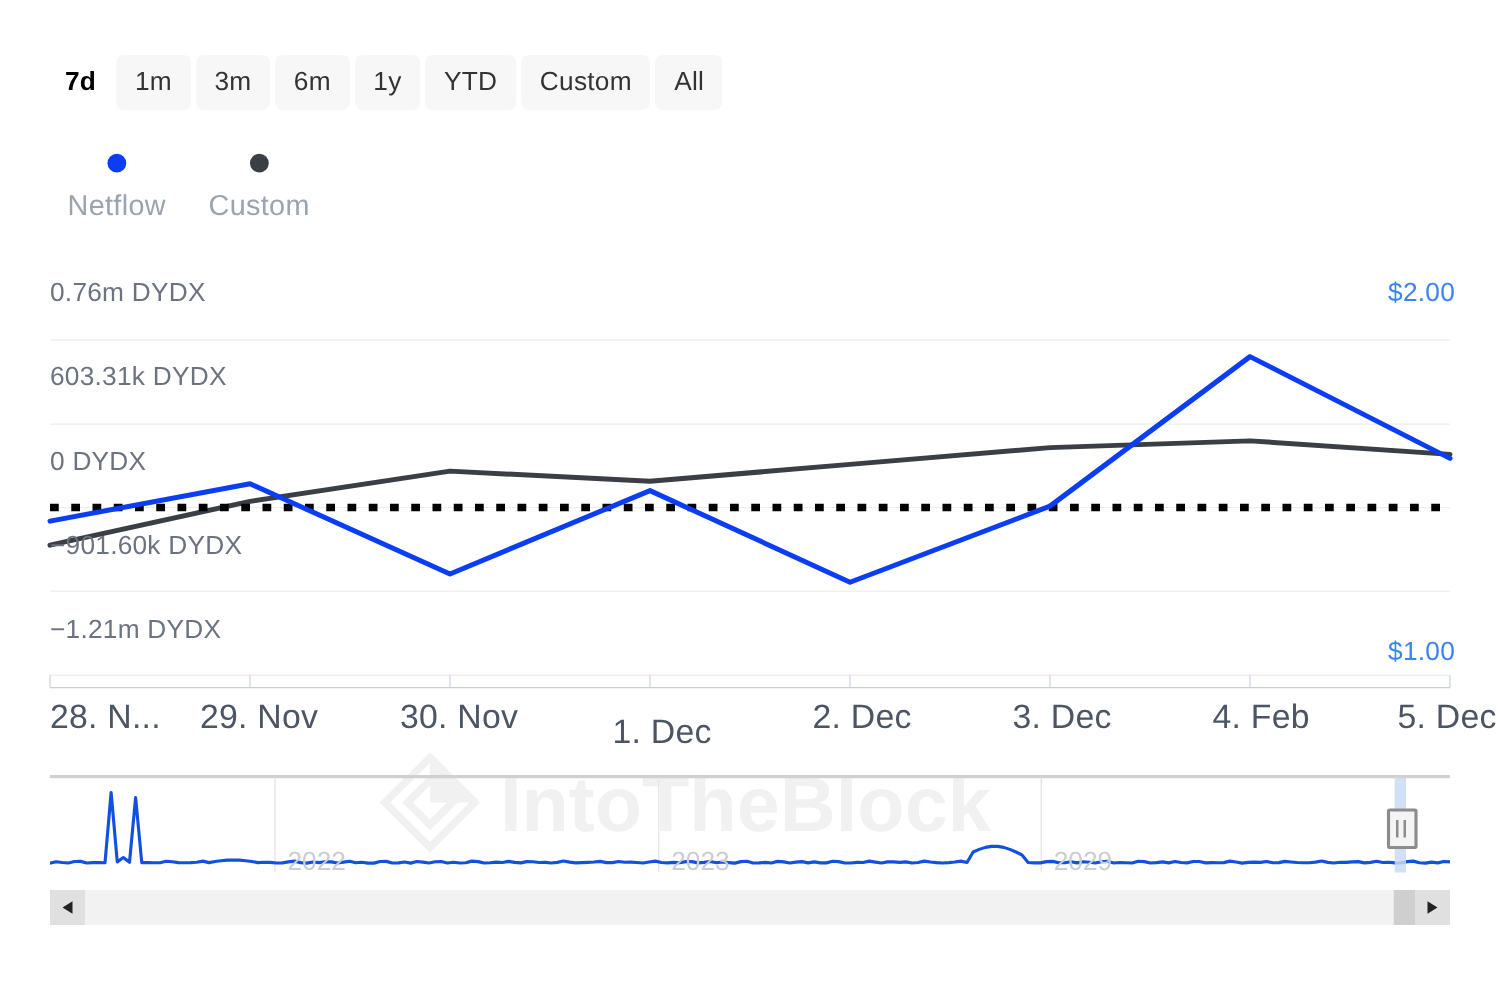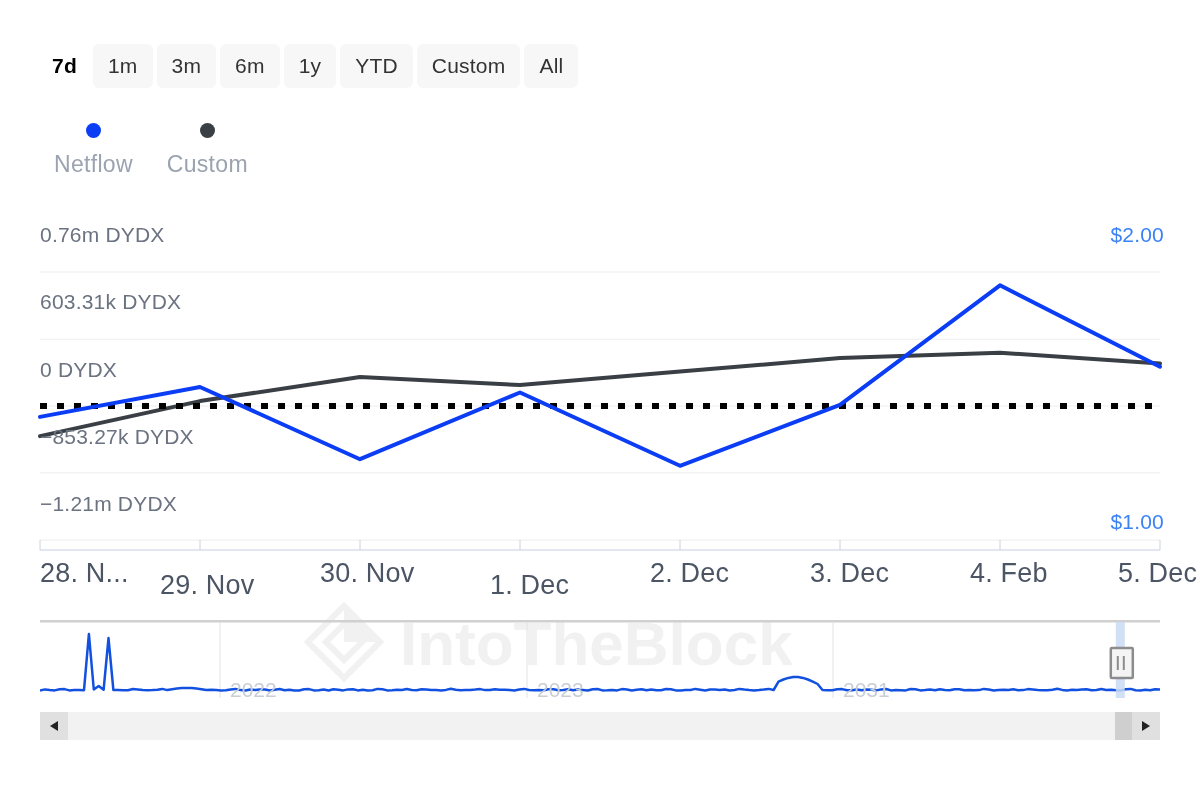--- a/index.html
+++ b/index.html
@@ -238,28 +238,28 @@
       <path id="price-path" fill="none" stroke-width="4" stroke-linejoin="round" stroke-linecap="round" d="M40.0 196.1 L200.0 161.1 L360.0 136.9 L520.0 145.0 L680.0 131.5 L840.0 118.1 L1000.0 112.7 L1160.0 123.5" stroke="#3a3f45"></path>
 
       <line id="zero-line" x1="40" y1="166.02561439944617" x2="1160" y2="166.02561439944617" stroke="#000000" stroke-width="6" stroke-dasharray="7 10" stroke-linecap="butt"></line>
 
       <path id="netflow-path" fill="none" stroke-width="4" stroke-linejoin="round" stroke-linecap="round" d="M40.0 176.9 L200.0 147.0 L360.0 219.2 L520.0 152.5 L680.0 225.8 L840.0 164.9 L1000.0 45.3 L1160.0 126.7" stroke="#0b3df5"></path>
     </svg>
 
     <div class="axis-label" style="left:40px; top:-17px;">0.76m DYDX</div>
     <div class="axis-label" style="left:40px; top:50px;">603.31k DYDX</div>
     <div class="axis-label" style="left:40px; top:118px;">0 DYDX</div>
-    <div class="axis-label" style="left:40px; top:185px;">−853.27k DYDX</div>
+    <div class="axis-label" style="left:40px; top:185px;">−901.60k DYDX</div>
     <div class="axis-label" style="left:40px; top:252px;">−1.21m DYDX</div>
 
     <div class="axis-label right" style="right:36px; top:-17px;">$2.00</div>
     <div class="axis-label right" style="right:36px; top:270px;">$1.00</div>
 
     <div class="xtick-label" style="left:40px;   top:318px;">28. N...</div>
-    <div class="xtick-label" style="left:160px;  top:330px;">29. Nov</div>
+    <div class="xtick-label" style="left:160px;  top:318px;">29. Nov</div>
     <div class="xtick-label" style="left:320px;  top:318px;">30. Nov</div>
     <div class="xtick-label" style="left:490px;  top:318px;margin-top:12px;">1. Dec</div>
     <div class="xtick-label" style="left:650px;  top:318px;">2. Dec</div>
     <div class="xtick-label" style="left:810px;  top:318px;">3. Dec</div>
     <div class="xtick-label" style="left:970px;  top:318px;">4. Feb</div>
     <div class="xtick-label" style="left:1118px; top:318px;">5. Dec</div>
   </div>
 
   <div class="navigator">
     <svg width="1120" height="92" viewBox="0 0 1120 92">
@@ -270,21 +270,21 @@
       <path id="nav-path" fill="none" stroke-width="2.5" stroke-linejoin="round" d="M0.0 70.5 L4.9 69.4 L9.8 70.0 L14.7 70.4 L19.6 69.2 L24.5 69.1 L29.3 70.4 L34.2 70.1 L39.1 70.1 L44.0 70.2 L48.9 14.0 L53.8 69.5 L58.7 66.0 L63.6 69.8 L68.5 18.1 L73.4 70.1 L78.3 70.0 L83.1 70.2 L88.0 70.2 L92.9 69.0 L97.8 69.4 L102.7 70.1 L107.6 70.2 L112.5 70.1 L117.4 69.8 L122.3 68.9 L127.2 70.1 L132.1 69.2 L136.9 68.6 L141.8 68.1 L146.7 68.0 L151.6 68.1 L156.5 68.6 L161.4 69.2 L166.3 70.1 L171.2 69.8 L176.1 69.9 L181.0 70.4 L185.9 70.3 L190.7 69.5 L195.6 68.9 L200.5 70.1 L205.4 70.5 L210.3 69.6 L215.2 70.1 L220.1 69.4 L225.0 69.5 L229.9 70.4 L234.8 69.7 L239.7 69.0 L244.5 70.2 L249.4 69.8 L254.3 70.5 L259.2 70.5 L264.1 69.2 L269.0 69.1 L273.9 70.4 L278.8 70.3 L283.7 69.6 L288.6 70.5 L293.4 69.2 L298.3 69.7 L303.2 70.4 L308.1 69.4 L313.0 69.2 L317.9 70.4 L322.8 69.8 L327.7 70.4 L332.6 70.2 L337.5 68.9 L342.4 69.3 L347.2 70.4 L352.1 70.2 L357.0 69.7 L361.9 70.0 L366.8 69.1 L371.7 69.9 L376.6 70.3 L381.5 69.3 L386.4 69.4 L391.3 70.0 L396.2 69.9 L401.0 70.4 L405.9 69.9 L410.8 68.8 L415.7 69.7 L420.6 70.3 L425.5 70.1 L430.4 69.9 L435.3 69.6 L440.2 69.1 L445.1 70.1 L450.0 70.1 L454.8 69.2 L459.7 69.8 L464.6 69.7 L469.5 70.0 L474.4 70.4 L479.3 69.6 L484.2 68.9 L489.1 70.0 L494.0 70.3 L498.9 69.9 L503.8 70.2 L508.6 69.3 L513.5 69.3 L518.4 70.3 L523.3 69.9 L528.2 69.2 L533.1 70.2 L538.0 69.6 L542.9 70.1 L547.8 70.5 L552.7 69.3 L557.6 69.0 L562.4 70.4 L567.3 70.3 L572.2 69.9 L577.1 70.4 L582.0 69.1 L586.9 69.5 L591.8 70.4 L596.7 69.7 L601.6 69.3 L606.5 70.3 L611.4 69.5 L616.2 70.3 L621.1 70.3 L626.0 69.0 L630.9 69.3 L635.8 70.4 L640.7 70.4 L645.6 69.9 L650.5 70.0 L655.4 68.9 L660.3 69.7 L665.2 70.4 L670.0 69.5 L674.9 69.5 L679.8 69.9 L684.7 69.5 L689.6 70.4 L694.5 70.0 L699.4 68.9 L704.3 69.6 L709.2 70.1 L714.1 70.4 L719.0 70.1 L723.8 69.6 L728.7 68.9 L733.6 70.0 L738.5 61.6 L743.4 59.5 L748.3 57.9 L753.2 57.1 L758.1 57.1 L763.0 57.9 L767.9 59.5 L772.8 61.6 L777.6 64.0 L782.5 70.0 L787.4 70.3 L792.3 70.3 L797.2 69.3 L802.1 69.1 L807.0 70.2 L811.9 70.2 L816.8 69.4 L821.7 70.3 L826.6 69.4 L831.4 69.8 L836.3 70.4 L841.2 69.4 L846.1 69.0 L851.0 70.4 L855.9 70.0 L860.8 70.2 L865.7 70.4 L870.6 69.0 L875.5 69.3 L880.3 70.4 L885.2 70.1 L890.1 69.5 L895.0 70.3 L899.9 69.2 L904.8 70.0 L909.7 70.3 L914.6 69.2 L919.5 69.2 L924.4 70.3 L929.3 70.1 L934.1 70.2 L939.0 70.1 L943.9 68.9 L948.8 69.6 L953.7 70.5 L958.6 69.9 L963.5 69.7 L968.4 69.9 L973.3 69.2 L978.2 70.2 L983.1 70.1 L987.9 69.1 L992.8 69.6 L997.7 70.0 L1002.6 70.2 L1007.5 70.2 L1012.4 69.7 L1017.3 68.8 L1022.2 69.9 L1027.1 70.4 L1032.0 69.8 L1036.9 69.9 L1041.7 69.5 L1046.6 69.3 L1051.5 70.3 L1056.4 69.9 L1061.3 69.0 L1066.2 70.0 L1071.1 69.8 L1076.0 70.3 L1080.9 70.4 L1085.8 69.3 L1090.7 68.9 L1095.5 70.2 L1100.4 70.5 L1105.3 69.7 L1110.2 70.3 L1115.1 69.2 L1120.0 69.5" stroke="#1251e0"></path>
       <rect id="nav-sel" x="1075.8" y="2" width="9" height="76" fill="#c9daf3" opacity="0.85"></rect>
       <g>
         <rect id="nav-handle" x="1070.8" y="28" width="22" height="30" fill="#f4f4f4" stroke="#8c8c8c" stroke-width="2.5" rx="1"></rect>
         <line id="nav-grip-1" x1="1077.8" y1="36" x2="1077.8" y2="50" stroke="#8c8c8c" stroke-width="2"></line>
         <line id="nav-grip-2" x1="1083.8" y1="36" x2="1083.8" y2="50" stroke="#8c8c8c" stroke-width="2"></line>
       </g>
     </svg>
     <div class="nav-year" style="left:190px; top:58px;">2022</div>
     <div class="nav-year" style="left:497px; top:58px;">2023</div>
-    <div class="nav-year" style="left:803px; top:58px;">2031</div>
+    <div class="nav-year" style="left:803px; top:58px;">2029</div>
   </div>
 
   <div class="scrollbar">
     <div class="sb-track"></div>
     <div class="sb-thumb" id="sb-thumb" style="left: 1075.2px; width: 16.8px;"></div>
     <div class="sb-btn left">
       <svg width="10" height="12" viewBox="0 0 10 12">
         <path d="M9 1 L9 11 L1 6 Z" fill="#222222"></path>
       </svg>
     </div>

